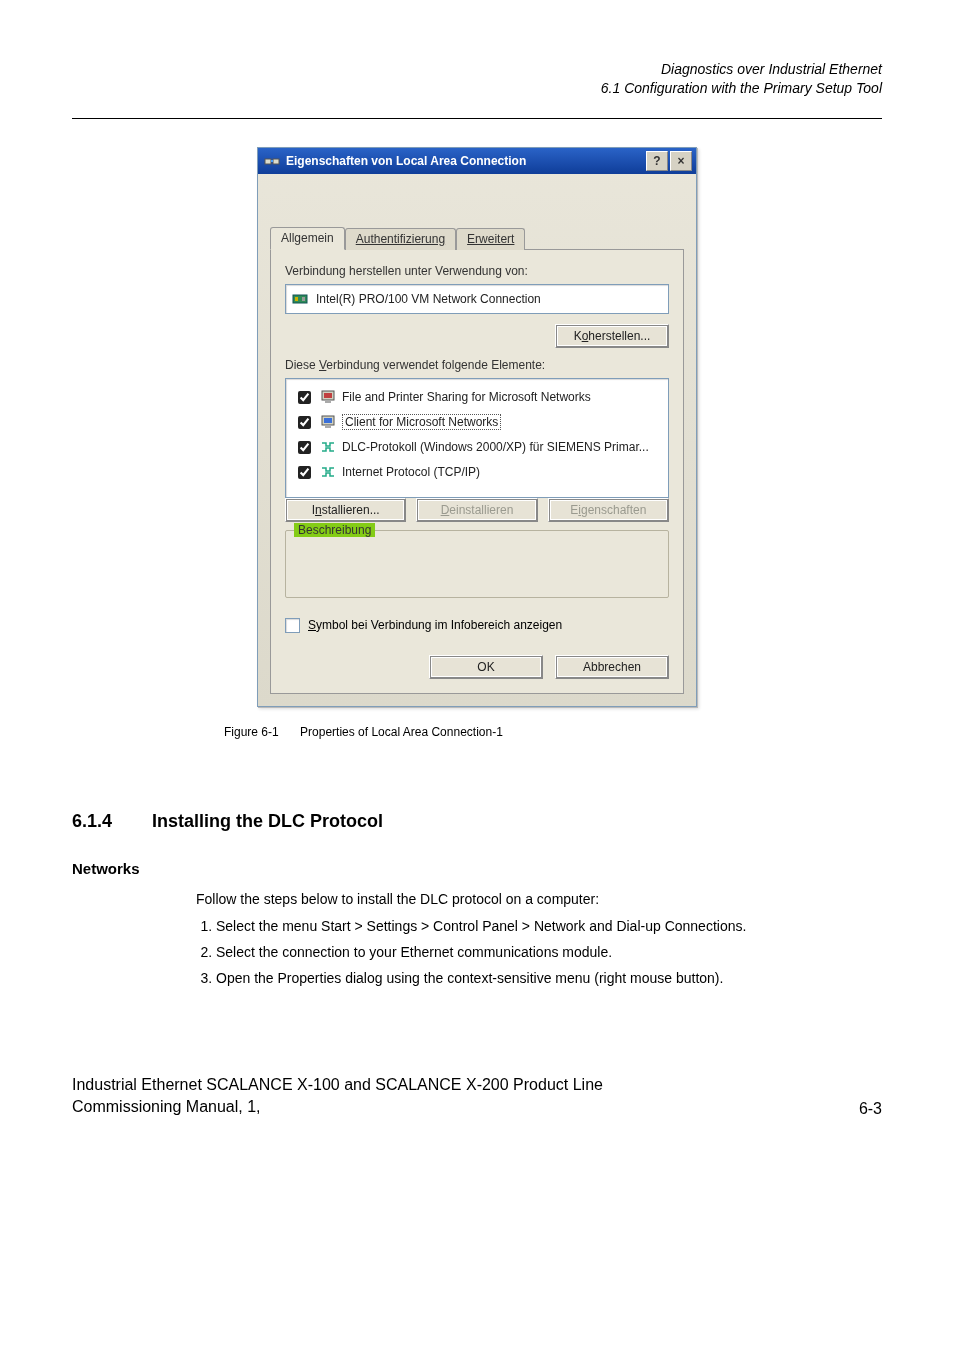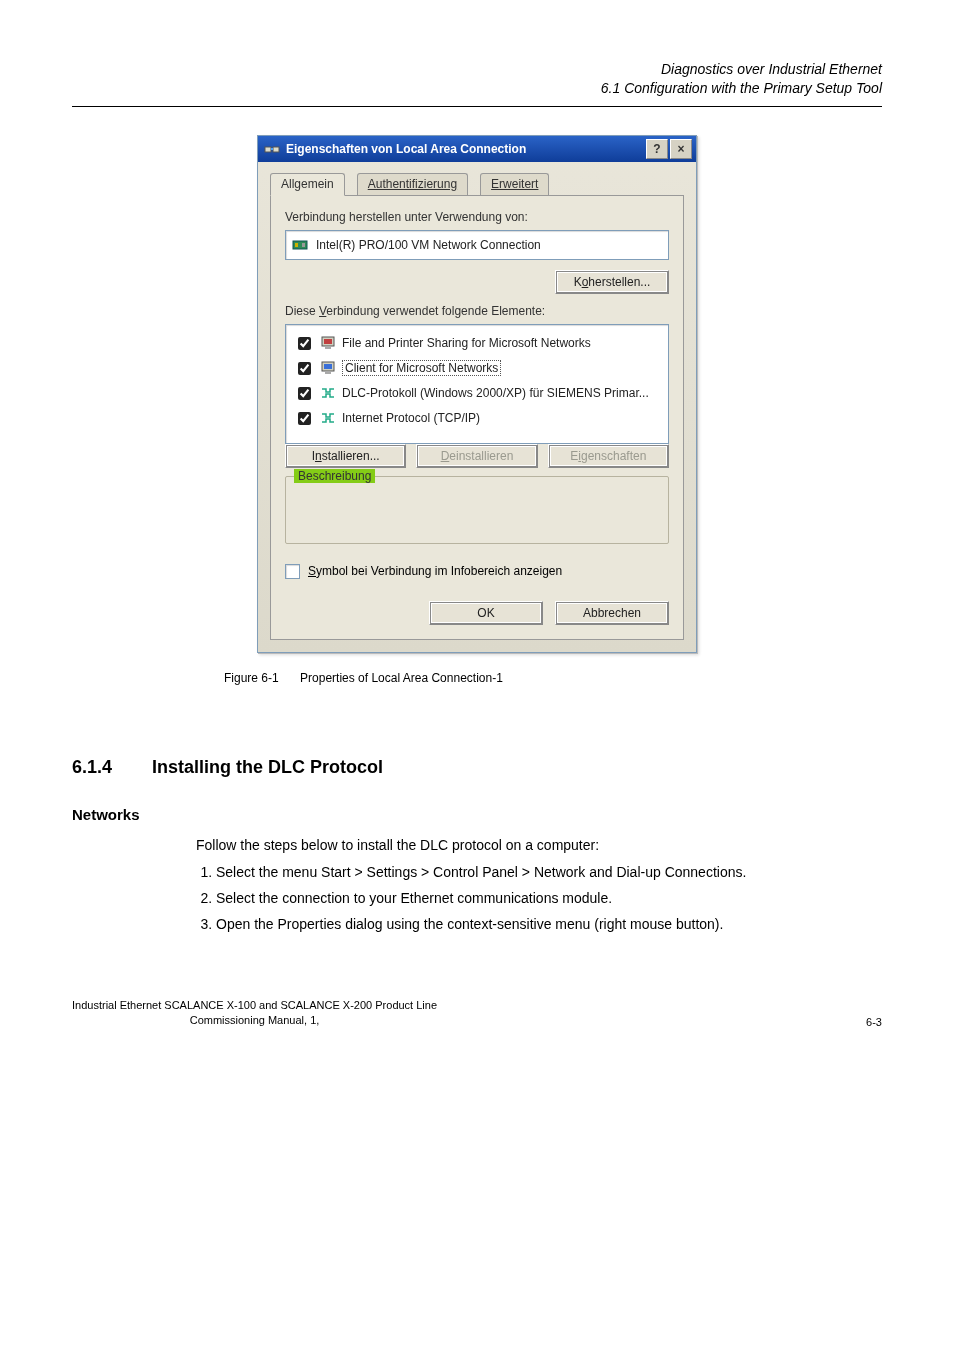--- a/index.html
+++ b/index.html
@@ -11,21 +11,21 @@
     width: 954px;
   }
   .page {
     padding: 60px 72px 40px 72px;
   }
   .header-right {
     text-align: right;
     font-style: italic;
     font-size: 14px;
     line-height: 1.35;
-    margin-bottom: 8px;
+    margin-bottom: 20px;
   }
   .hr {
     border: none;
     border-top: 1px solid #000;
     margin: 0 0 28px 0;
   }
   .figure-wrap {
     display: flex;
     justify-content: center;
     margin-bottom: 18px;
@@ -66,23 +66,24 @@
     font-weight: bold;
     color: #333;
     font-size: 12px;
   }
   .client {
     padding: 10px 12px 12px 12px;
   }
   
   .tabstrip {
     display: flex;
-    align-items: center;
-    gap: 12px;
+    align-items: flex-end;
+    gap: 0;
     margin-bottom: 0;
+    margin-top: 42px;
   }
   .tab {
     padding: 3px 10px 4px 10px;
     border: 1px solid #999;
     border-bottom: none;
     background: #dedacb;
     border-radius: 3px 3px 0 0;
     position: relative;
     top: 1px;
     font-size: 12px;
@@ -227,27 +228,26 @@
     line-height: 1.55;
   }
   .indented { margin-left: 124px; }
   .ol {
     margin: 6px 0 0 124px;
     padding-left: 20px;
   }
   .ol li { margin-bottom: 4px; }
   .footer {
     position: relative;
-    margin-top: 62px;
-    font-size: 11px;
+    margin-top: 84px;
+    font-size: 16px;
     color: #000;
     display: flex;
     justify-content: space-between;
     align-items: flex-end;
-    text-align: center;
   }
   .footer .fl { line-height: 1.4; }
 </style>
 </head>
 <body>
 
 <div class="page">
 
   <div class="header-right">
     <div>Diagnostics over Industrial Ethernet</div>

